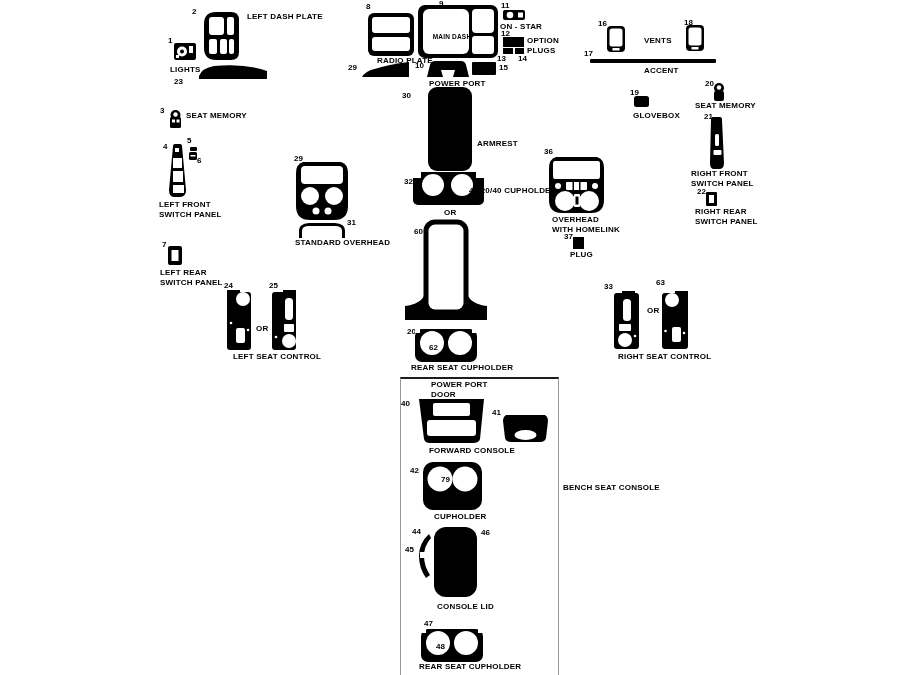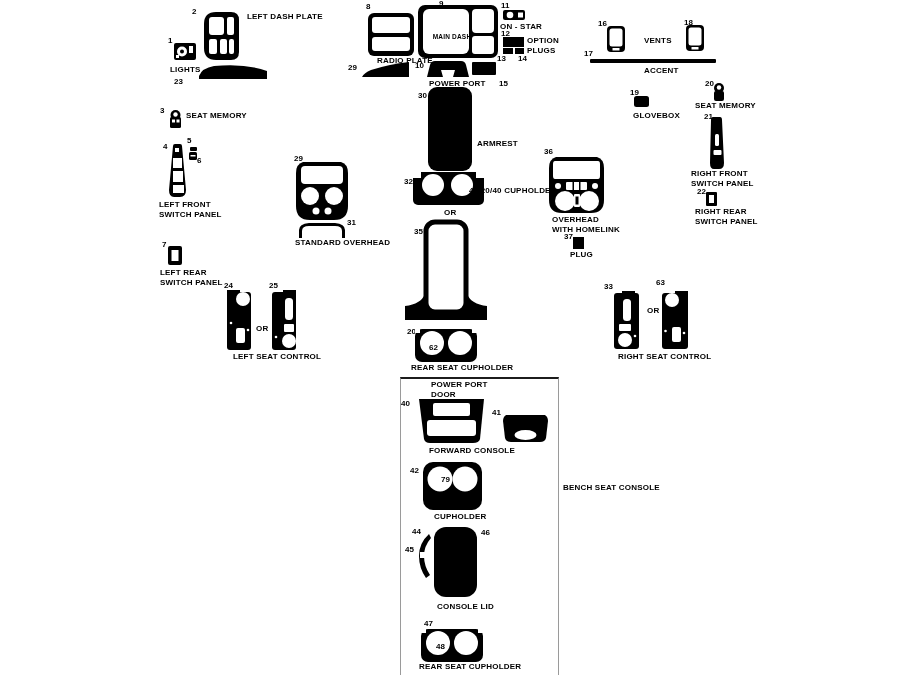--- a/index.html
+++ b/index.html
@@ -159,21 +159,21 @@
       </svg>
   </div>
   <div class="t" style="left:429px;top:79px">POWER PORT
 DOOR</div>
 
   <div class="s" style="left:472px;top:62px">
     <svg width="24" height="13" viewBox="0 0 24 13">
         <rect width="24" height="13" rx="1" fill="#000"></rect>
       </svg>
   </div>
-  <span class="n" style="left:499px;top:80px">15</span>
+  <span class="n" style="left:499px;top:64px">15</span>
 
   <span class="n" style="left:501px;top:2px">11</span>
   <div class="s" style="left:503px;top:10px">
     <svg width="22" height="10" viewBox="0 0 22 10">
         <rect width="22" height="10" rx="2" fill="#000"></rect>
         <circle cx="7" cy="5" r="3.3" fill="#fff"></circle>
         <rect x="15" y="2.5" width="5" height="5" fill="#fff"></rect>
       </svg>
   </div>
   <div class="t" style="left:500px;top:22px">ON - STAR</div>
@@ -276,42 +276,42 @@
       </svg>
   </div>
   <span class="n" style="left:347px;top:219px">31</span>
   <div class="s" style="left:299px;top:222px">
     <svg width="46" height="16" viewBox="0 0 46 16">
         <path d="M0,16 L0,8 Q0,2 10,1 L36,1 Q46,2 46,8 L46,16 L43,16 L43,9 Q43,4 36,4 L10,4 Q3,4 3,9 L3,16 Z" fill="#000"></path>
       </svg>
   </div>
   <div class="t" style="left:295px;top:238px">STANDARD OVERHEAD</div>
 
-  <span class="n" style="left:418px;top:92px">30</span>
+  <span class="n" style="left:402px;top:92px">30</span>
   <div class="s" style="left:428px;top:87px">
     <svg width="44" height="84" viewBox="0 0 44 84">
         <rect width="44" height="84" rx="9" fill="#000"></rect>
       </svg>
   </div>
   <div class="t" style="left:477px;top:139px">ARMREST</div>
 
   <span class="n" style="left:404px;top:178px">32</span>
   <div class="s" style="left:413px;top:172px">
     <svg width="71" height="33" viewBox="0 0 71 33">
         <rect width="71" height="33" rx="5" fill="#000"></rect>
         <circle cx="20" cy="13" r="11" fill="#fff"></circle>
         <circle cx="49" cy="13" r="11" fill="#fff"></circle>
         <rect x="0" y="0" width="8" height="6" fill="#fff"></rect>
         <rect x="63" y="0" width="8" height="6" fill="#fff"></rect>
       </svg>
   </div>
   <div class="t" style="left:469px;top:186px">40/20/40 CUPHOLDER</div>
   <div class="t" style="left:444px;top:208px">OR</div>
 
-  <span class="n" style="left:414px;top:228px">35</span>
+  <span class="n" style="left:414px;top:228px">60</span>
   <div class="s" style="left:405px;top:218px">
     <svg width="82" height="102" viewBox="0 0 82 102">
         <path d="M0,102 L0,88 Q16,86 20,76 L20,70 L62,70 L62,76 Q66,86 82,88 L82,102 Z" fill="#000"></path>
         <rect x="21" y="4" width="40" height="90" rx="9" fill="#fff" stroke="#000" stroke-width="5"></rect>
       </svg>
   </div>
   <span class="n" style="left:407px;top:328px">20</span>
   <div class="s" style="left:415px;top:327px">
     <svg width="62" height="35" viewBox="0 0 62 35">
         <rect x="0" y="2" width="62" height="33" rx="7" fill="#000"></rect>

